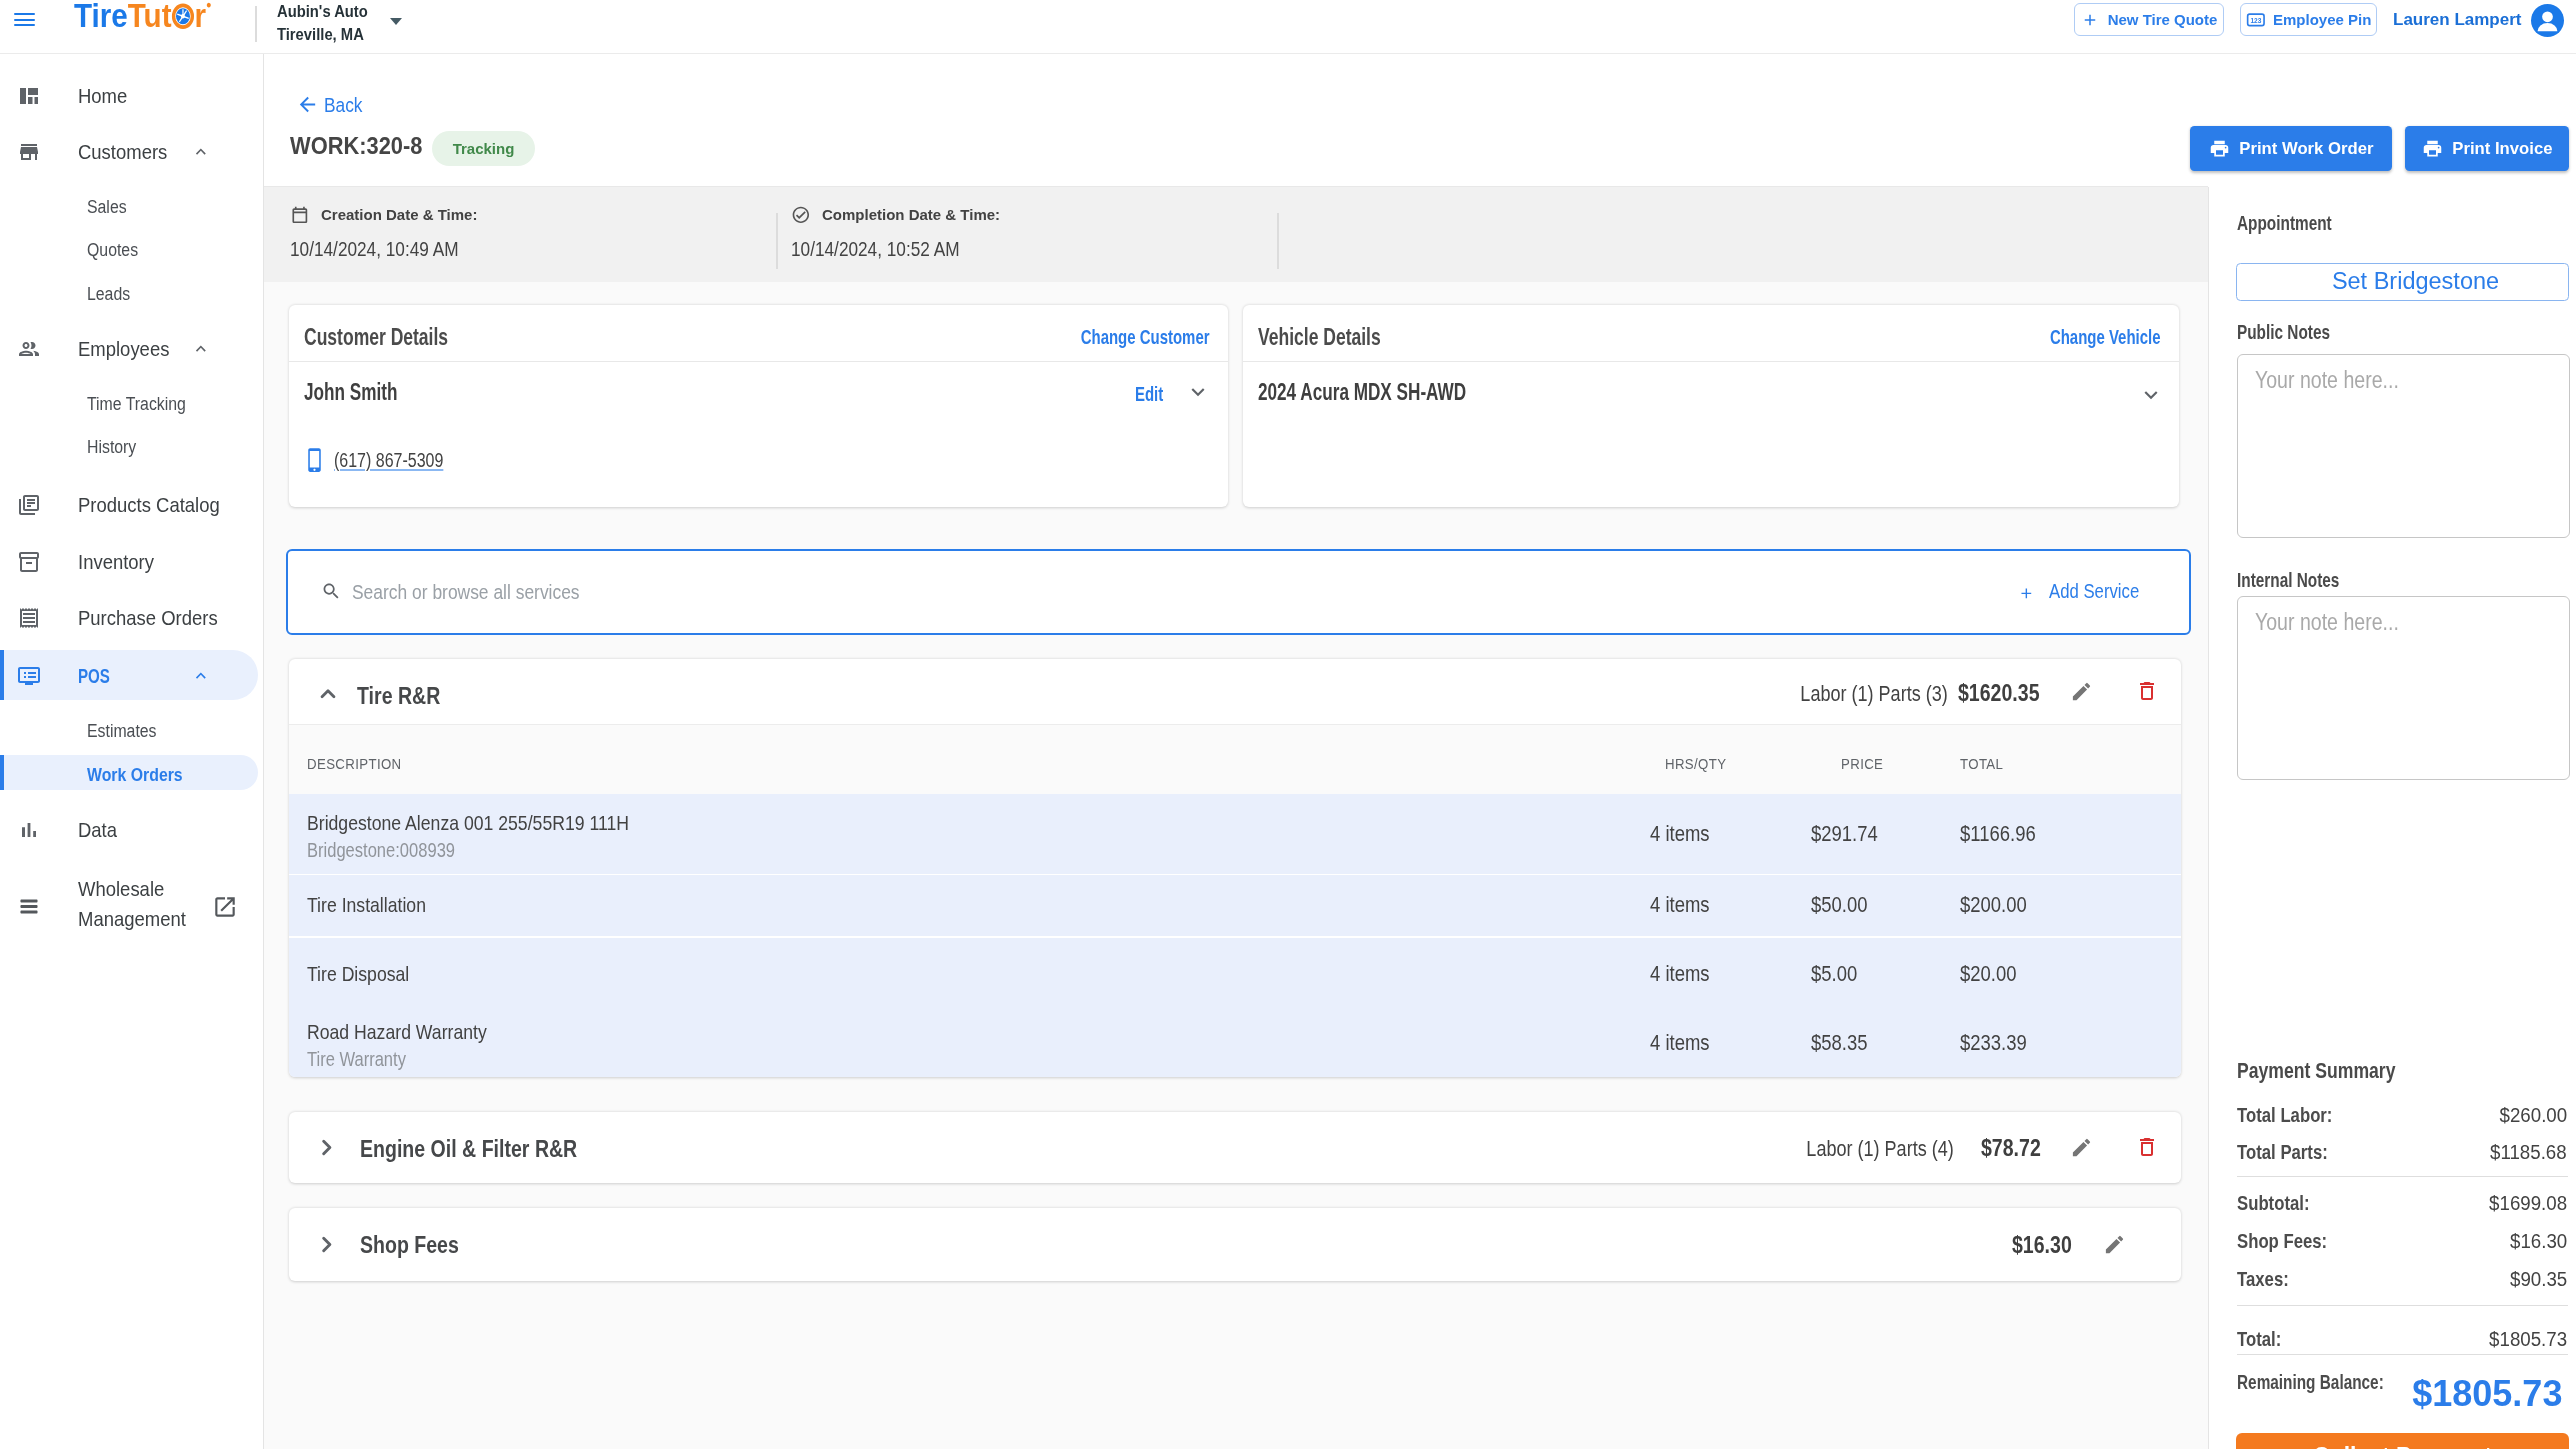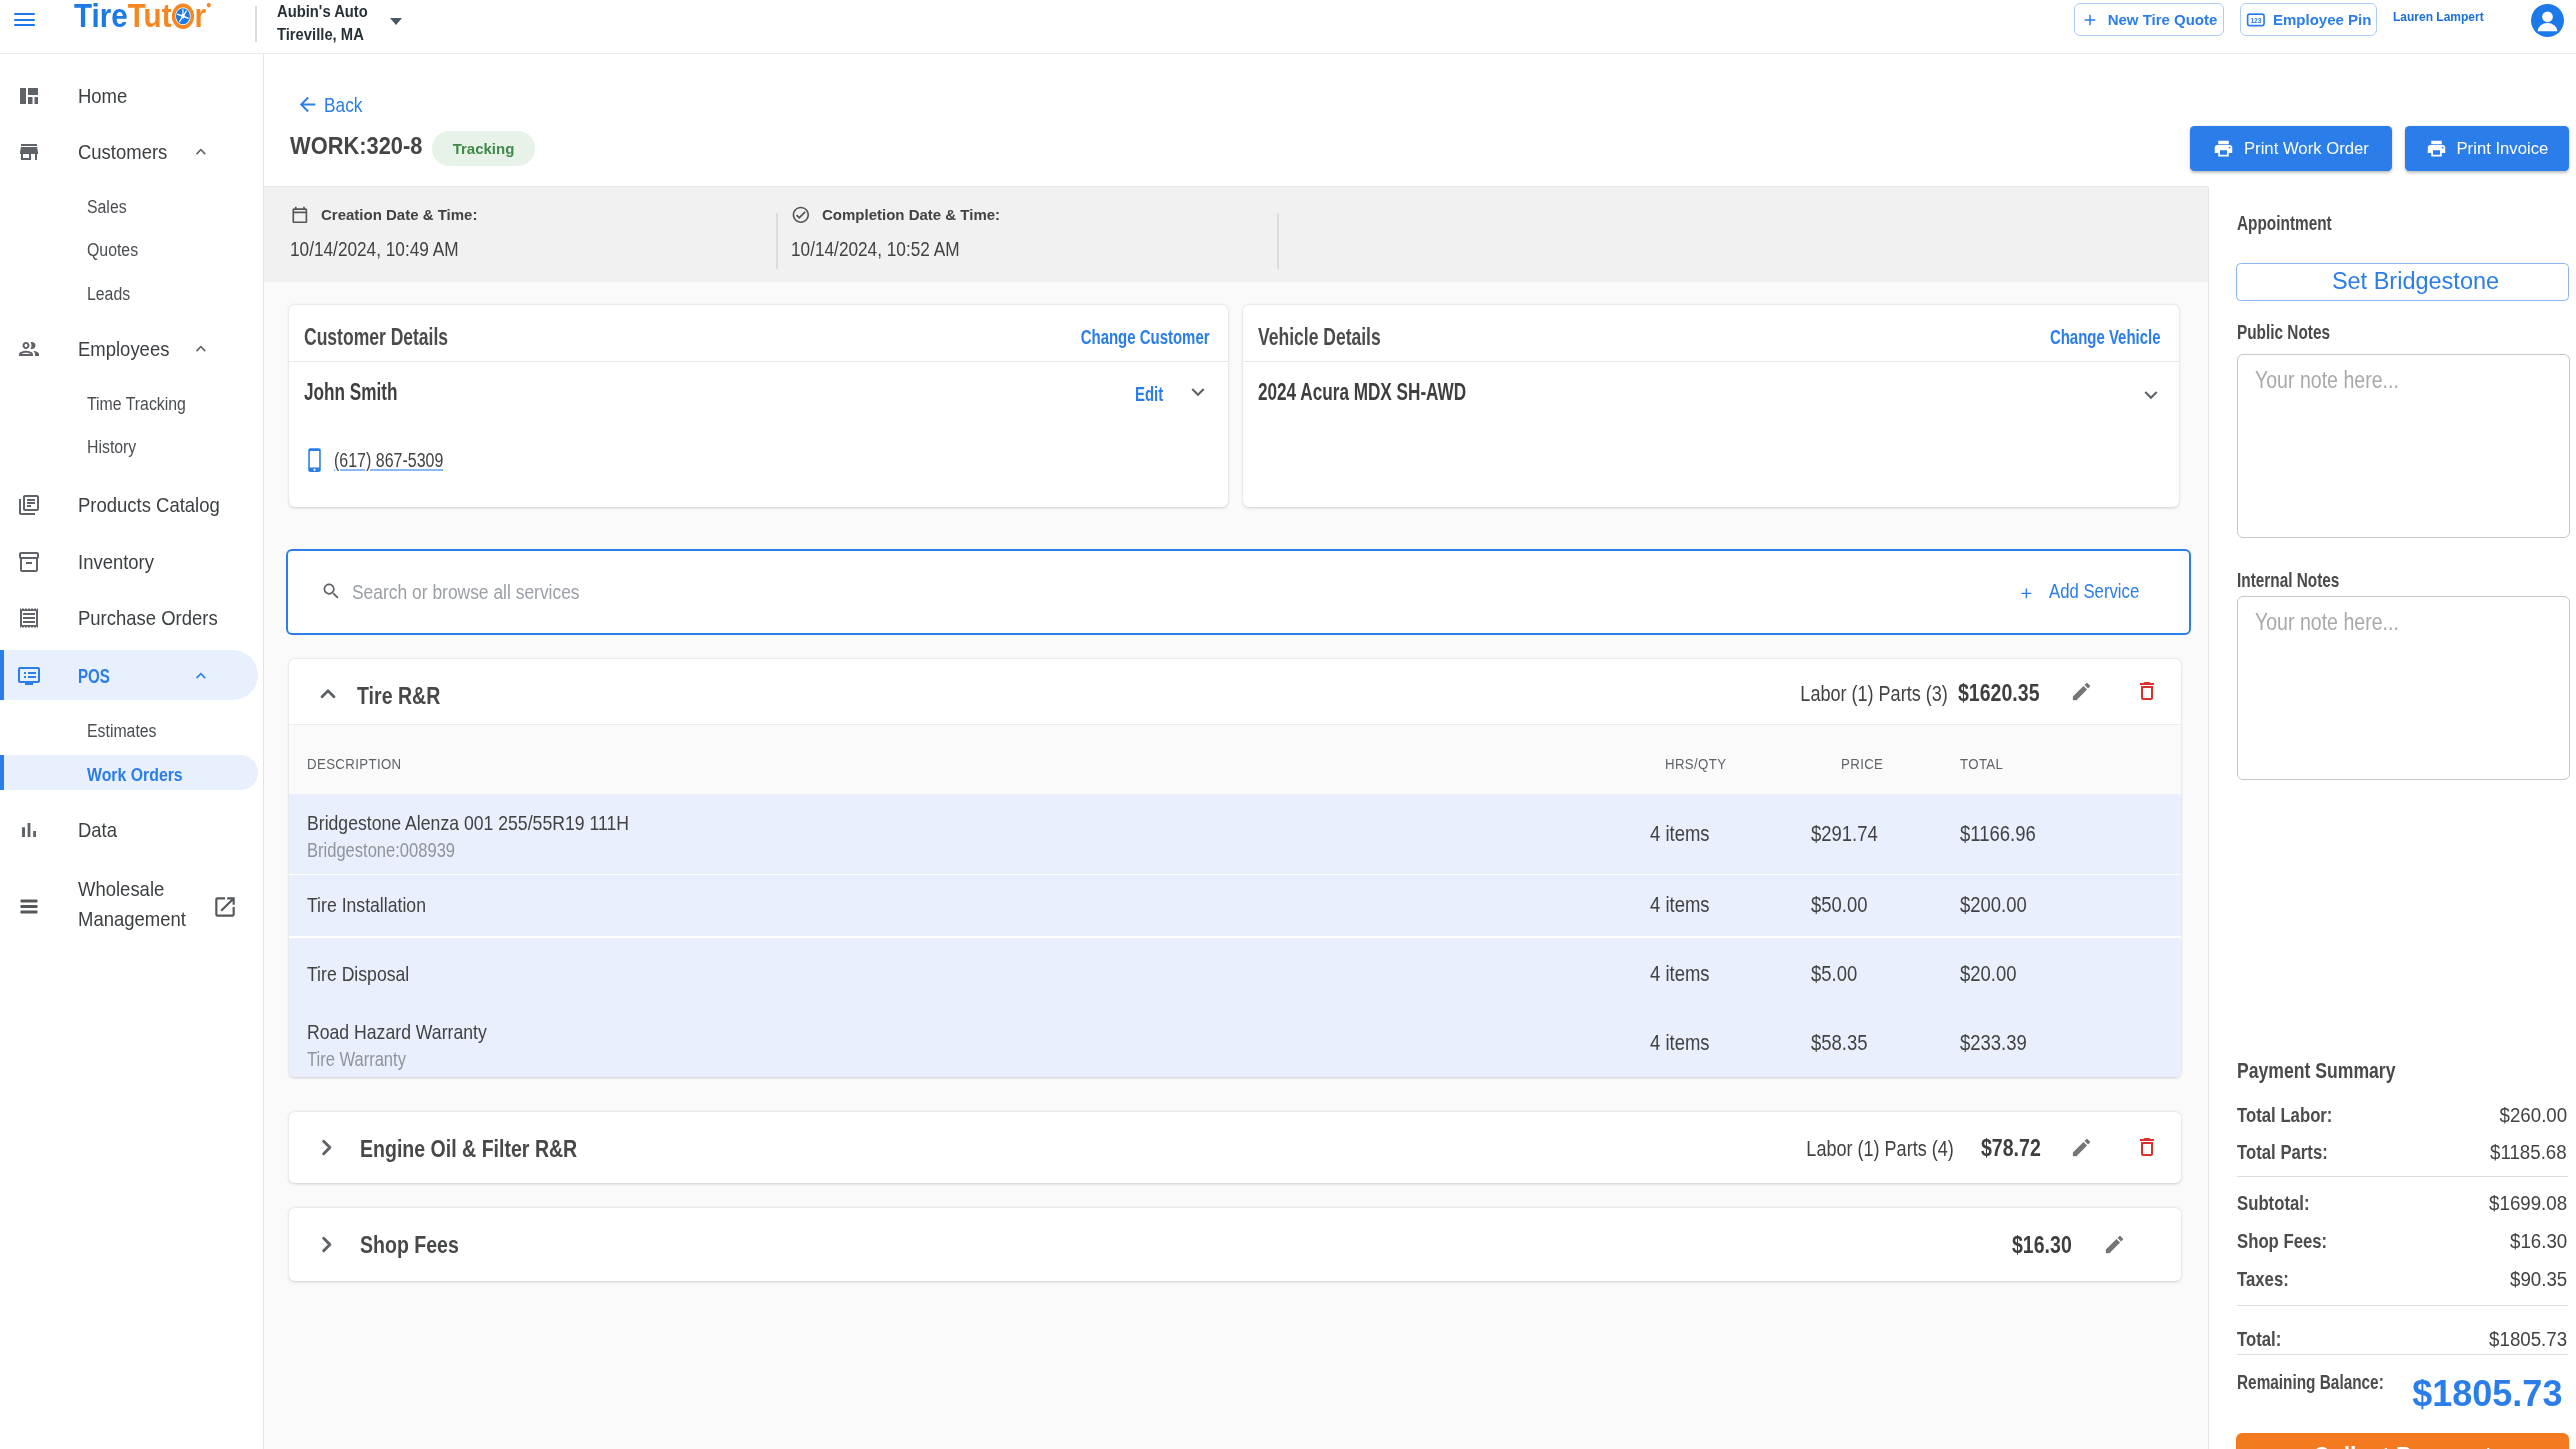--- a/index.html
+++ b/index.html
@@ -8,42 +8,42 @@
 #page { position:relative; width:2576px; height:1449px; }
 
 #header { position:absolute; left:0; top:0; width:2576px; height:54px; background:#fff; border-bottom:1.5px solid #ebebeb; z-index:30; }
 .hline { position:absolute; left:14.4px; width:21px; height:2.3px; border-radius:1.1px; background:#1b79e8; }
 #logo { position:absolute; left:74px; top:-3.8px; font-size:34px; font-weight:700; white-space:nowrap; transform:scaleX(0.87); transform-origin:0 0; }
 #logo .b { color:#1b79e8; } #logo .o { color:#f6861f; }
 #hdiv { position:absolute; left:255px; top:6px; width:1.5px; height:36px; background:#dcdcdc; }
 .store { position:absolute; left:277px; font-size:17.4px; color:#263238; font-weight:600; white-space:nowrap; transform:scaleX(0.85); transform-origin:0 0; }
 #caret { position:absolute; left:390px; top:18px; width:0; height:0; border-left:6px solid transparent; border-right:6px solid transparent; border-top:7.6px solid #455a64; }
 .hbtn { position:absolute; top:3px; height:33px; border:1.5px solid #afccf5; border-radius:6px; color:#2b7de9; font-size:15px; font-weight:600; display:flex; align-items:center; justify-content:center; background:#fff; white-space:nowrap; }
-#uname { position:absolute; left:2393px; top:9.8px; color:#1b6fd6; font-size:12px; font-weight:700; white-space:nowrap; }
+#uname { position:absolute; left:2393px; top:9.8px; color:#1b6fd6; font-size:17px; font-weight:700; white-space:nowrap; }
 #avatar { position:absolute; left:2531px; top:3.8px; width:33px; height:33px; border-radius:50%; background:#1b79e8; }
 
 #sidebar { position:absolute; left:0; top:54px; width:264px; height:1396px; background:#fff; border-right:1.5px solid #e4e4e4; z-index:20; }
 .mi { position:absolute; left:0; width:264px; height:0; }
 .mi .txt { position:absolute; left:78px; top:0; font-size:21px; font-weight:500; color:#3c4043; white-space:nowrap; transform:scaleX(0.88); transform-origin:0 0; }
 .mi .sub { position:absolute; left:87px; top:0; font-size:18px; font-weight:500; color:#4a4e53; white-space:nowrap; transform:scaleX(0.88); transform-origin:0 0; }
 .micon { position:absolute; left:16.7px; width:24px; height:24px; }
 .chev { position:absolute; left:191px; width:19.7px; height:19.7px; }
 .bluet { color:#2b7de9 !important; }
 #pospill { position:absolute; left:0; top:596px; width:258px; height:50px; background:#e9f0fd; border-radius:0 25px 25px 0; }
 #posbar { position:absolute; left:0; top:596px; width:3.8px; height:50px; background:#2b7de9; }
 #wopill { position:absolute; left:0; top:701px; width:258px; height:35px; background:#e9f0fd; border-radius:0 17.4px 17.4px 0; }
 #wobar { position:absolute; left:0; top:701px; width:3.8px; height:35px; background:#2b7de9; }
 
 #mainbg { position:absolute; left:264px; top:187px; width:1944px; height:1262px; background:#fafafa; }
 #topstrip { position:absolute; left:264px; top:54px; width:2312px; height:133px; background:#fff; }
 #topborder { position:absolute; left:264px; top:186px; width:1944px; height:1.5px; background:#e8e8e8; }
 #back { position:absolute; left:296px; top:92px; color:#2b7de9; font-size:22px; font-weight:500; }
 #worktitle { position:absolute; left:290px; top:133px; color:#454545; font-size:23.5px; font-weight:700; white-space:nowrap; transform:scaleX(0.93); transform-origin:0 0; }
 #chip { position:absolute; left:432px; top:131px; width:103px; height:35px; background:#e7f3e8; border-radius:17.4px; color:#41894a; font-size:15px; font-weight:600; text-align:center; line-height:35px; }
-.pbtn { position:absolute; top:126px; height:45px; background:#2b7de9; border-radius:4.5px; color:#fff; font-size:16.7px; font-weight:400; display:flex; align-items:center; justify-content:center; box-shadow:0 1.5px 3px rgba(0,0,0,.25); white-space:nowrap; }
+.pbtn { position:absolute; top:126px; height:45px; background:#2b7de9; border-radius:4.5px; color:#fff; font-size:16.7px; font-weight:700; display:flex; align-items:center; justify-content:center; box-shadow:0 1.5px 3px rgba(0,0,0,.25); white-space:nowrap; }
 
 #dateband { position:absolute; left:264px; top:187px; width:1944px; height:95px; background:#f1f1f1; }
 .dlabel { position:absolute; font-size:15px; font-weight:700; color:#424242; white-space:nowrap; }
 .dval { position:absolute; font-size:21px; color:#424242; white-space:nowrap; transform:scaleX(0.82); transform-origin:0 0; }
 .vdiv { position:absolute; top:213px; width:1.5px; height:56px; background:#dcdcdc; }
 
 .card { position:absolute; background:#fff; border-radius:6px; box-shadow:0 0.8px 3px rgba(0,0,0,.18); }
 .ctitle { position:absolute; left:15px; font-size:24px; font-weight:600; color:#4b4b4b; white-space:nowrap; transform:scaleX(0.73); transform-origin:0 0; }
 .clink { position:absolute; font-size:19.7px; font-weight:600; color:#2b7de9; white-space:nowrap; transform:scaleX(0.76); transform-origin:100% 0; }
 .cname { position:absolute; left:15px; font-size:23.5px; font-weight:600; color:#3f3f3f; white-space:nowrap; transform:scaleX(0.73); transform-origin:0 0; }

